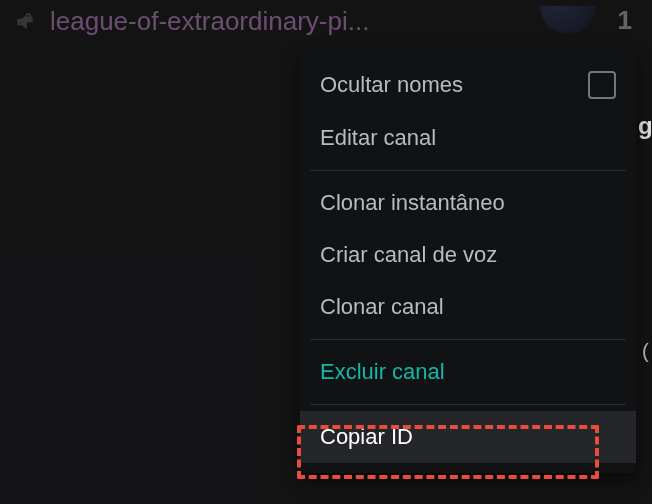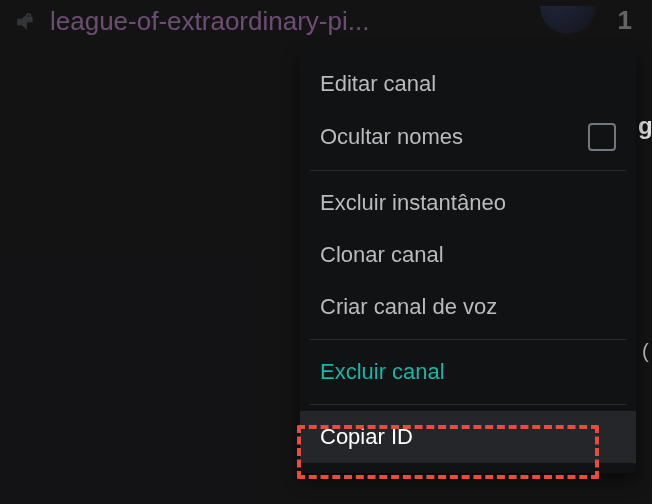--- a/index.html
+++ b/index.html
@@ -168,35 +168,35 @@
   <span class="count">1</span>
 </div>
 
 <div class="dim-overlay"></div>
 
 <div class="right-edge-char">g</div>
 <div class="right-edge-paren">(</div>
 
 <div class="context-menu">
   <div class="menu-item">
-    <span>Editar canal</span>
-  </div>
-  <div class="menu-item">
     <span>Ocultar nomes</span>
     <span class="checkbox"></span>
   </div>
+  <div class="menu-item">
+    <span>Editar canal</span>
+  </div>
   <div class="menu-divider"></div>
   <div class="menu-item">
-    <span>Excluir instantâneo</span>
+    <span>Clonar instantâneo</span>
+  </div>
+  <div class="menu-item">
+    <span>Criar canal de voz</span>
   </div>
   <div class="menu-item">
     <span>Clonar canal</span>
-  </div>
-  <div class="menu-item">
-    <span>Criar canal de voz</span>
   </div>
   <div class="menu-divider"></div>
   <div class="menu-item danger">
     <span>Excluir canal</span>
   </div>
   <div class="menu-divider"></div>
   <div class="menu-item hovered">
     <span>Copiar ID</span>
   </div>
 </div>

